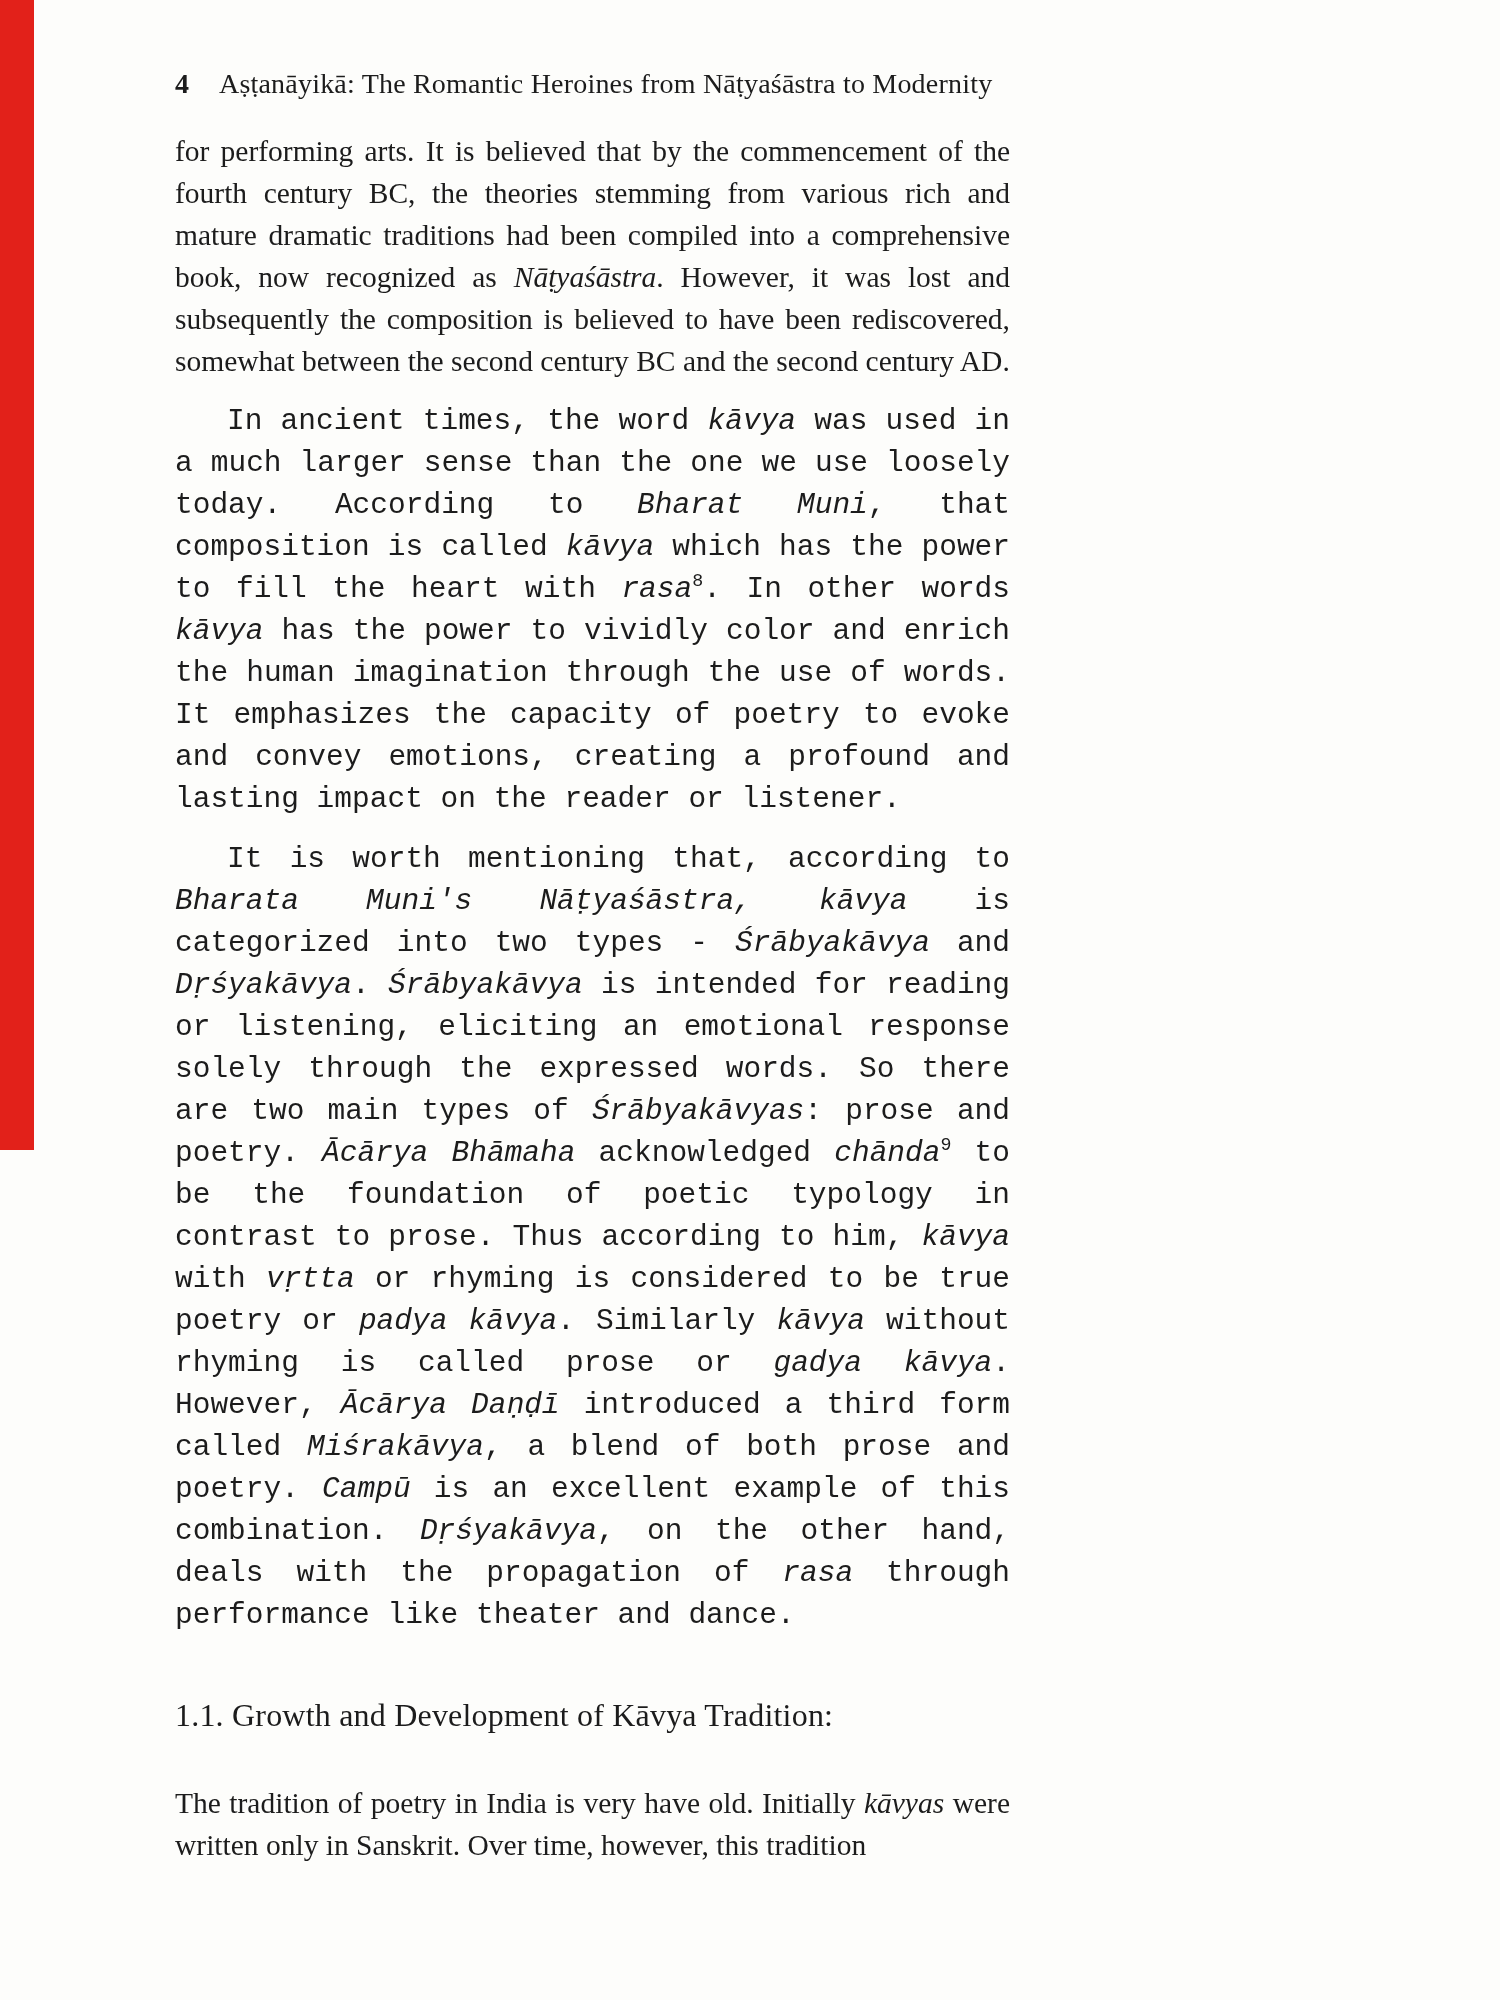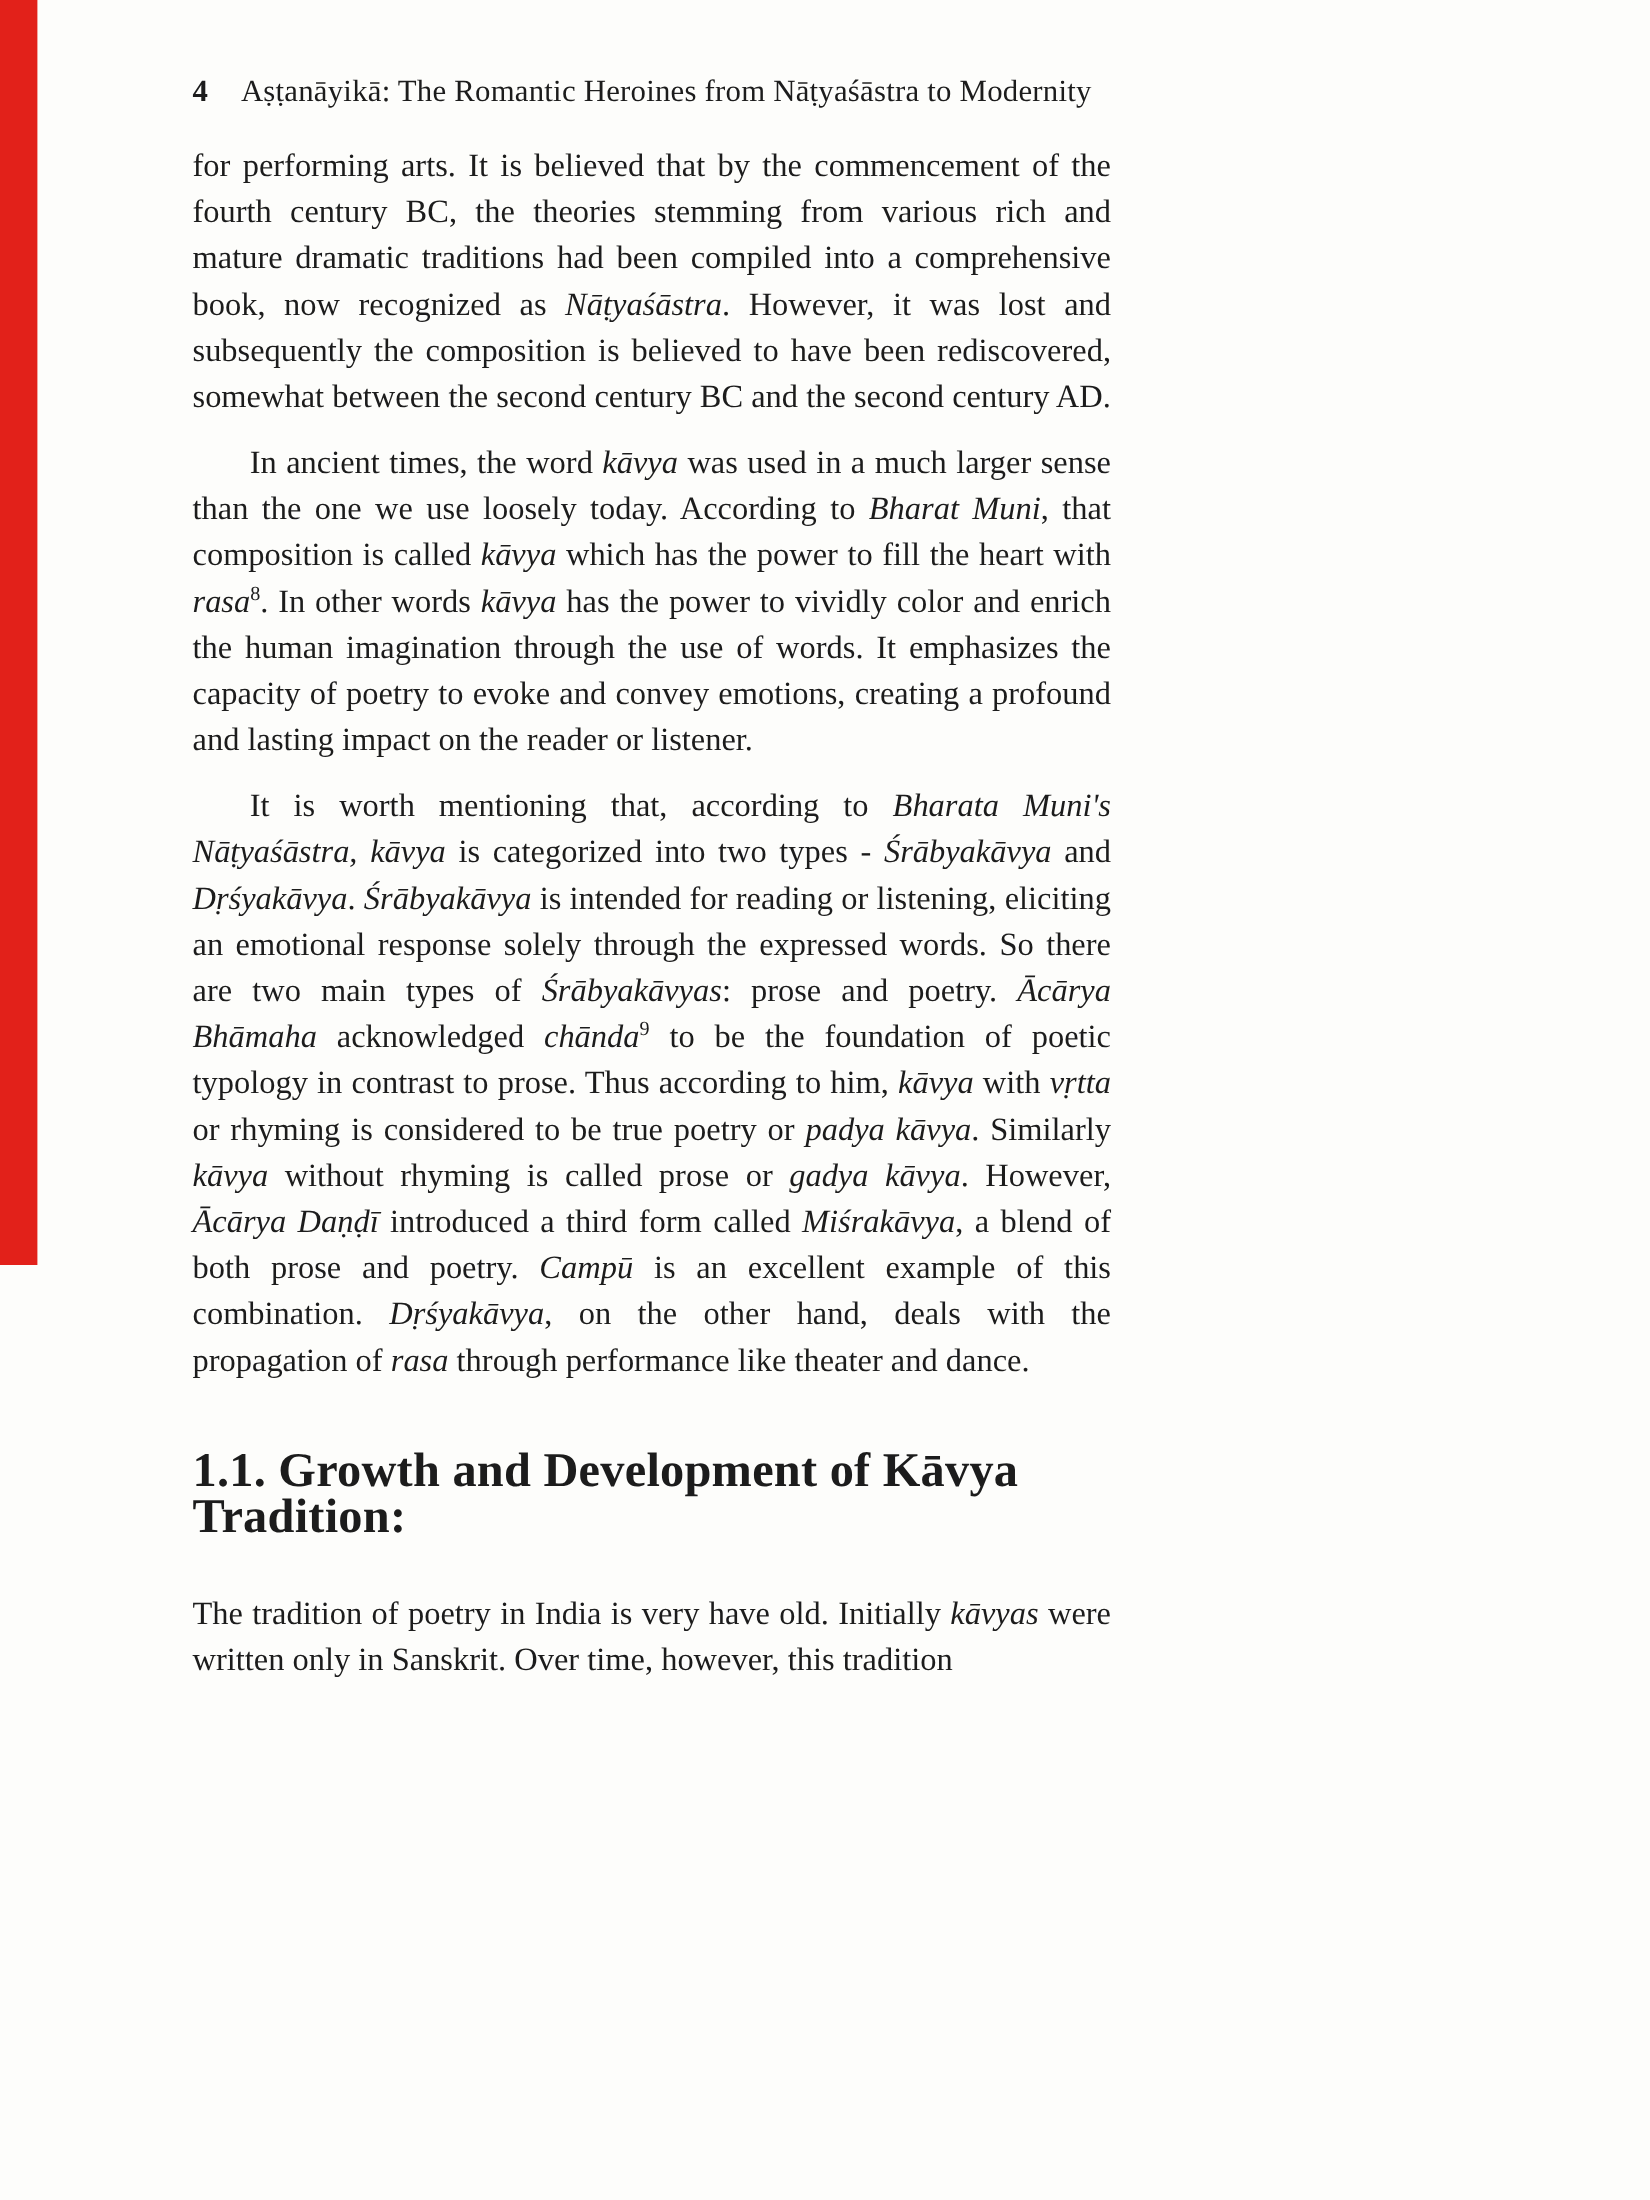--- a/index.html
+++ b/index.html
@@ -47,29 +47,30 @@
   .body-text {
     font-size: 29.5px;
     line-height: 42px;
     text-align: justify;
   }
   .para {
     margin: 0 0 18px 0;
   }
   .para.indent {
     text-indent: 52px;
+    font-family: Liberation Mono, monospace;
   }
   .para sup {
     font-size: 0.62em;
     line-height: 0;
     vertical-align: super;
   }
   .section-heading {
-    font-size: 44px;
-    font-weight: bold;
+    font-size: 32px;
+    font-weight: normal;
     margin: 58px 0 46px 0;
     text-align: left;
     letter-spacing: 0.2px;
   }
 </style>
 </head>
 <body>
 
 <div class="page">
 

